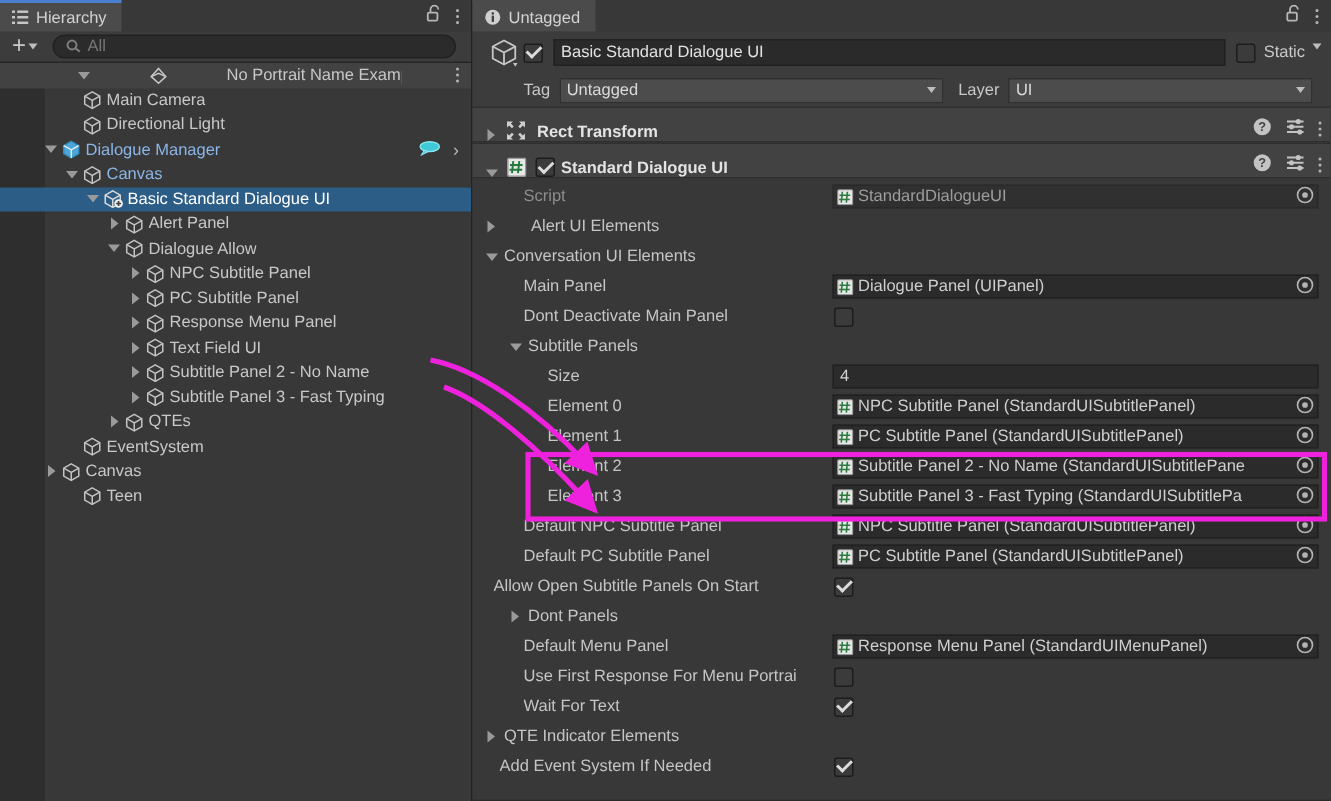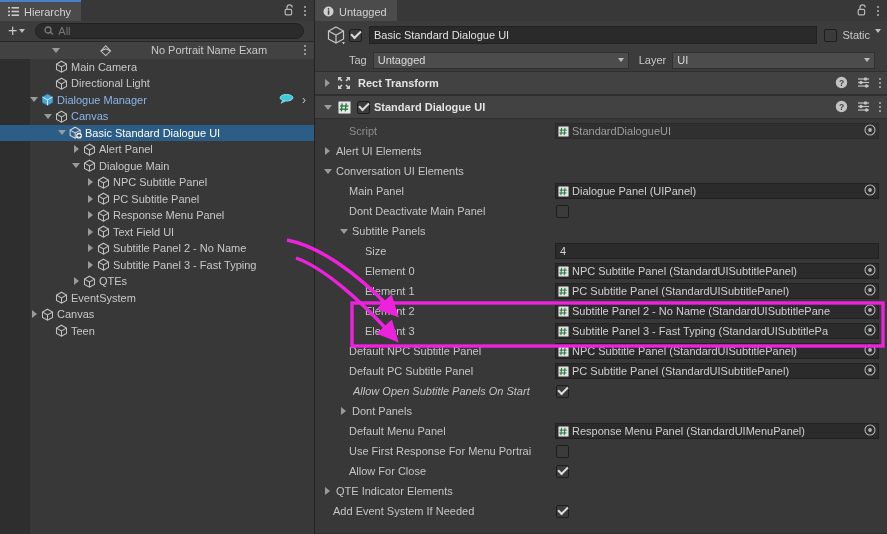--- a/index.html
+++ b/index.html
@@ -136,21 +136,21 @@
     background: #4c4c4c; border: 1px solid #303030;
     height: 17px; box-sizing: border-box;
     display: flex; align-items: center;
     padding: 0 4px; color: #dadada; font-size: 11px;
     position: relative;
   }
   .dropdown .dcar { margin-left: auto; }
 
   .comp-head {
     height: 22px; background: #424242;
-    display: flex; align-items: center;
+    display: flex; align-items: flex-end;
     padding: 0 6px 0 6px;
     border-top: 1px solid #2f2f2f;
     border-bottom: 1px solid #2f2f2f;
     font-size: 11px; font-weight: bold; color: #e3e3e3;
   }
   .foldout {
     width: 13px; flex: none; display: inline-flex;
     align-items: center; justify-content: center;
   }
   .tri-r { width:0;height:0;border-top:4px solid transparent;border-bottom:4px solid transparent;border-left:5px solid #9a9a9a;display:inline-block;}
@@ -352,21 +352,21 @@
             <span style="width: 70px; flex: 0 0 auto;"></span>
             <span class="tw">
               <span class="tri-d"></span>
             </span>
             <span class="go-icon">
               <svg width="13" height="13" viewBox="0 0 14 14">
                 <path d="M7 1.3 L12.4 4.4 V10.1 L7 13.2 L1.6 10.1 V4.4 Z" fill="none" stroke="#c2c2c2" stroke-width="1.1"></path>
                 <path d="M1.6 4.4 L7 7.4 L12.4 4.4 M7 7.4 V13.2" fill="none" stroke="#c2c2c2" stroke-width="1.1"></path>
               </svg>
             </span>
-            <span class="lbl">Dialogue Main</span>
+            <span class="lbl">Dialogue Allow</span>
           </div>
           <div class="hrow">
             <span style="width: 84px; flex: 0 0 auto;"></span>
             <span class="tw">
               <span class="tri-r"></span>
             </span>
             <span class="go-icon">
               <svg width="13" height="13" viewBox="0 0 14 14">
                 <path d="M7 1.3 L12.4 4.4 V10.1 L7 13.2 L1.6 10.1 V4.4 Z" fill="none" stroke="#c2c2c2" stroke-width="1.1"></path>
                 <path d="M1.6 4.4 L7 7.4 L12.4 4.4 M7 7.4 V13.2" fill="none" stroke="#c2c2c2" stroke-width="1.1"></path>
@@ -661,21 +661,21 @@
               <span class="ofpick"><svg width="12" height="12" viewBox="0 0 12 12">
                   <circle cx="6" cy="6" r="5" fill="none" stroke="#b4b4b4" stroke-width="1.1"></circle>
                   <circle cx="6" cy="6" r="1.9" fill="#b4b4b4"></circle>
                 </svg></span>
             </span>
           </div>
           <div class="prow">
             <span class="foldout" style="margin-left: 6px;">
               <span class="tri-r"></span>
             </span>
-            <span class="plabel" style="margin-left: 2px;">Alert UI Elements</span>
+            <span class="plabel" style="margin-left: 20px;">Alert UI Elements</span>
           </div>
           <div class="prow">
             <span class="foldout" style="margin-left: 6px;">
               <span class="tri-d"></span>
             </span>
             <span class="plabel" style="margin-left: 2px;">Conversation UI Elements</span>
           </div>
           <div class="prow">
             <span class="plabel" style="margin-left: 34px;">Main Panel</span>
             <span class="objfield">
@@ -833,21 +833,21 @@
                 </svg>
               </span>
               <span class="ofname">PC Subtitle Panel (StandardUISubtitlePanel)</span>
               <span class="ofpick"><svg width="12" height="12" viewBox="0 0 12 12">
                   <circle cx="6" cy="6" r="5" fill="none" stroke="#b4b4b4" stroke-width="1.1"></circle>
                   <circle cx="6" cy="6" r="1.9" fill="#b4b4b4"></circle>
                 </svg></span>
             </span>
           </div>
           <div class="prow">
-            <span class="plabel" style="margin-left: 38px; font-style: italic;">Allow Open Subtitle Panels On Start</span>
+            <span class="plabel" style="margin-left: 14px;">Allow Open Subtitle Panels On Start</span>
             <span class="chk boolbox on"></span>
           </div>
           <div class="prow">
             <span class="foldout" style="margin-left: 22px;">
               <span class="tri-r"></span>
             </span>
             <span class="plabel" style="margin-left: 2px;">Dont Panels</span>
           </div>
           <div class="prow">
             <span class="plabel" style="margin-left: 34px;">Default Menu Panel</span>
@@ -868,21 +868,21 @@
                   <circle cx="6" cy="6" r="5" fill="none" stroke="#b4b4b4" stroke-width="1.1"></circle>
                   <circle cx="6" cy="6" r="1.9" fill="#b4b4b4"></circle>
                 </svg></span>
             </span>
           </div>
           <div class="prow">
             <span class="plabel" style="margin-left: 34px;">Use First Response For Menu Portrai</span>
             <span class="chk boolbox"></span>
           </div>
           <div class="prow">
-            <span class="plabel" style="margin-left: 34px;">Allow For Close</span>
+            <span class="plabel" style="margin-left: 34px;">Wait For Text</span>
             <span class="chk boolbox on"></span>
           </div>
           <div class="prow">
             <span class="foldout" style="margin-left: 6px;">
               <span class="tri-r"></span>
             </span>
             <span class="plabel" style="margin-left: 2px; text-align: center;">QTE Indicator Elements</span>
           </div>
           <div class="prow">
             <span class="plabel" style="margin-left: 18px;">Add Event System If Needed</span>

